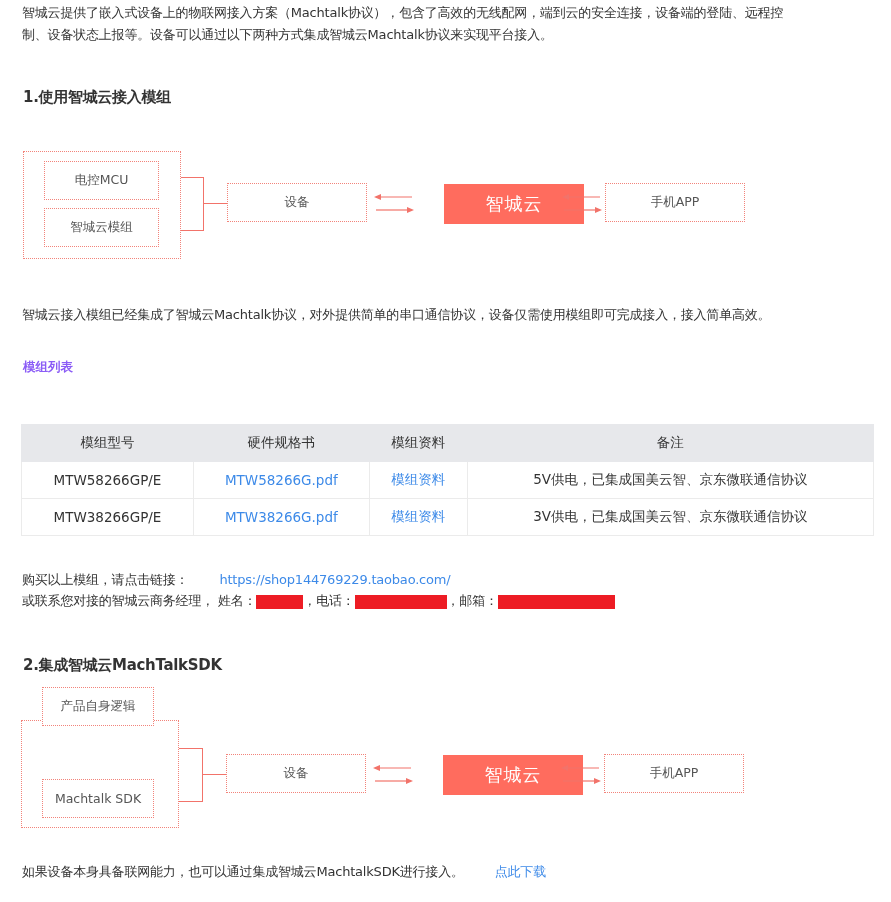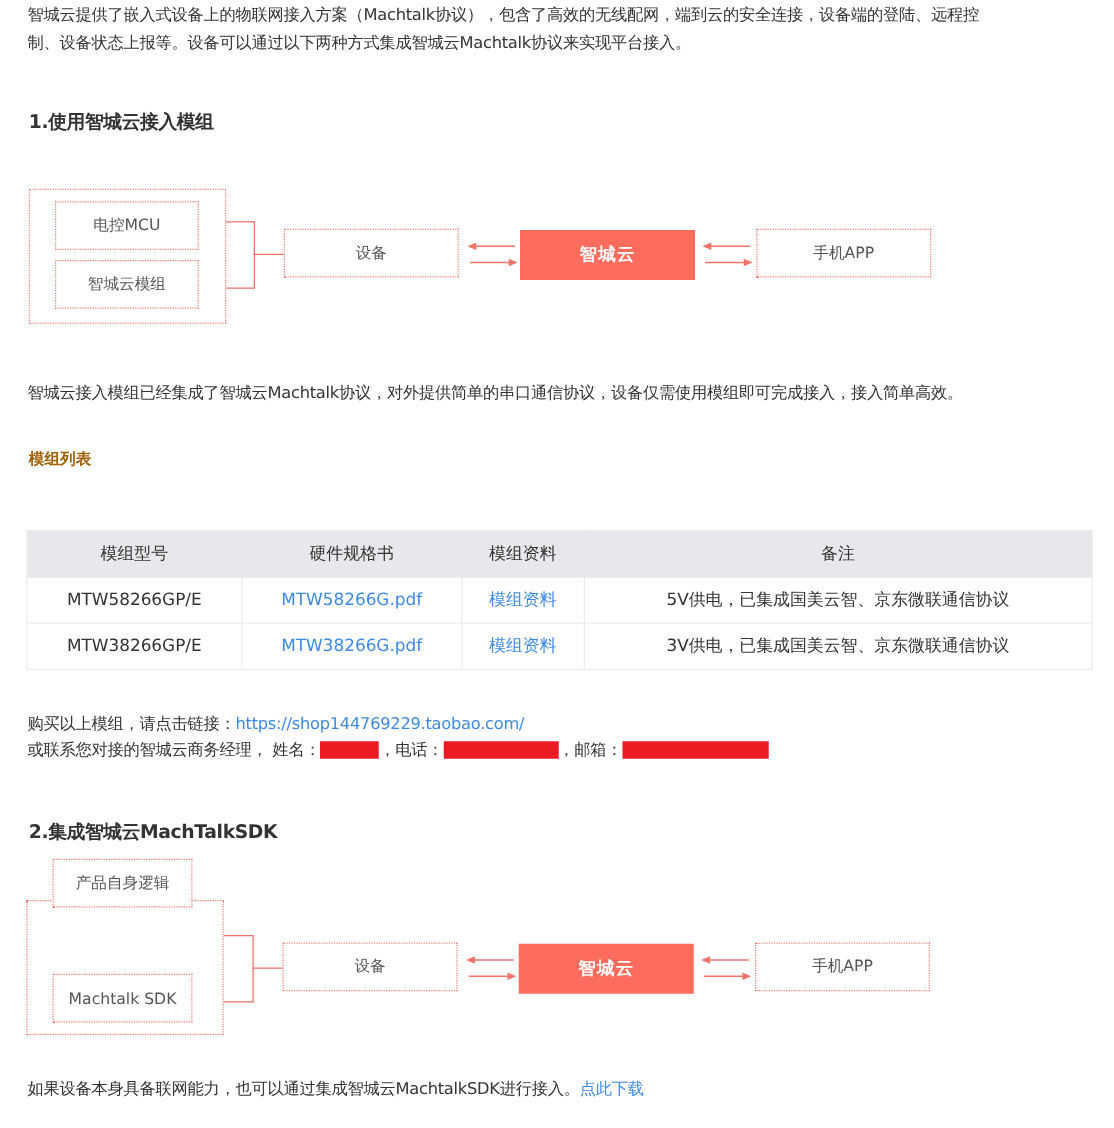--- a/index.html
+++ b/index.html
@@ -1,26 +1,26 @@
 <!DOCTYPE html>
 <html><head>
 <meta charset="utf-8">
 <style>
   * { box-sizing: border-box; margin: 0; padding: 0; }
   html, body { width: 891px; height: 902px; background: #ffffff; overflow: hidden; }
   body { font-family: "DejaVu Sans", "Liberation Sans", sans-serif; color: #333333; font-size: 13px; position: relative; }
   .abs { position: absolute; }
   .para { font-size: 13px; line-height: 22px; color: #333; letter-spacing: -0.2px; }
   .h2 { font-size: 15px; font-weight: bold; color: #333; letter-spacing: -0.3px; }
-  .h3 { font-size: 12.5px; font-weight: bold; color: #a16207; }
-  a, .link { color: #3d8ae8; text-decoration: none; cursor: pointer; }
+  .h3 { font-size: 12.5px; font-weight: bold; color: #8b5cf6; }
+  a, .link { color: #3d8ae8; text-decoration: none; cursor: pointer; margin-left: 31px; }
 
   
   .dbox { position: absolute; border: 1px dotted #f2837a; display: flex; align-items: center; justify-content: center; font-size: 12.5px; color: #555; background: #fff; }
-  .cloud { position: absolute; background: #ff6c5e; color: #fff; font-size: 14px; font-weight: bold; display: flex; align-items: center; justify-content: center; letter-spacing: 1px; }
+  .cloud { position: absolute; background: #ff6c5e; color: #fff; font-size: 18px; font-weight: normal; display: flex; align-items: center; justify-content: center; letter-spacing: 1px; margin-left: 28px; }
   .line { position: absolute; background: #f2736a; }
   .arrow { position: absolute; height: 12px; width: 40px; }
 
   
   table.modules { position: absolute; left: 21px; top: 424px; width: 853px; border-collapse: collapse; font-size: 13.5px; }
   table.modules th { background: #e7e8eb; font-weight: normal; color: #333; height: 37px; text-align: center; border: 1px solid #e7e8eb; }
   table.modules td { height: 37px; text-align: center; border: 1px solid #ebebeb; color: #333; }
   table.modules td.lnk { color: #3d8ae8; }
   .redact { display: inline-block; height: 14px; background: #ed1c24; vertical-align: middle; }
 </style>

